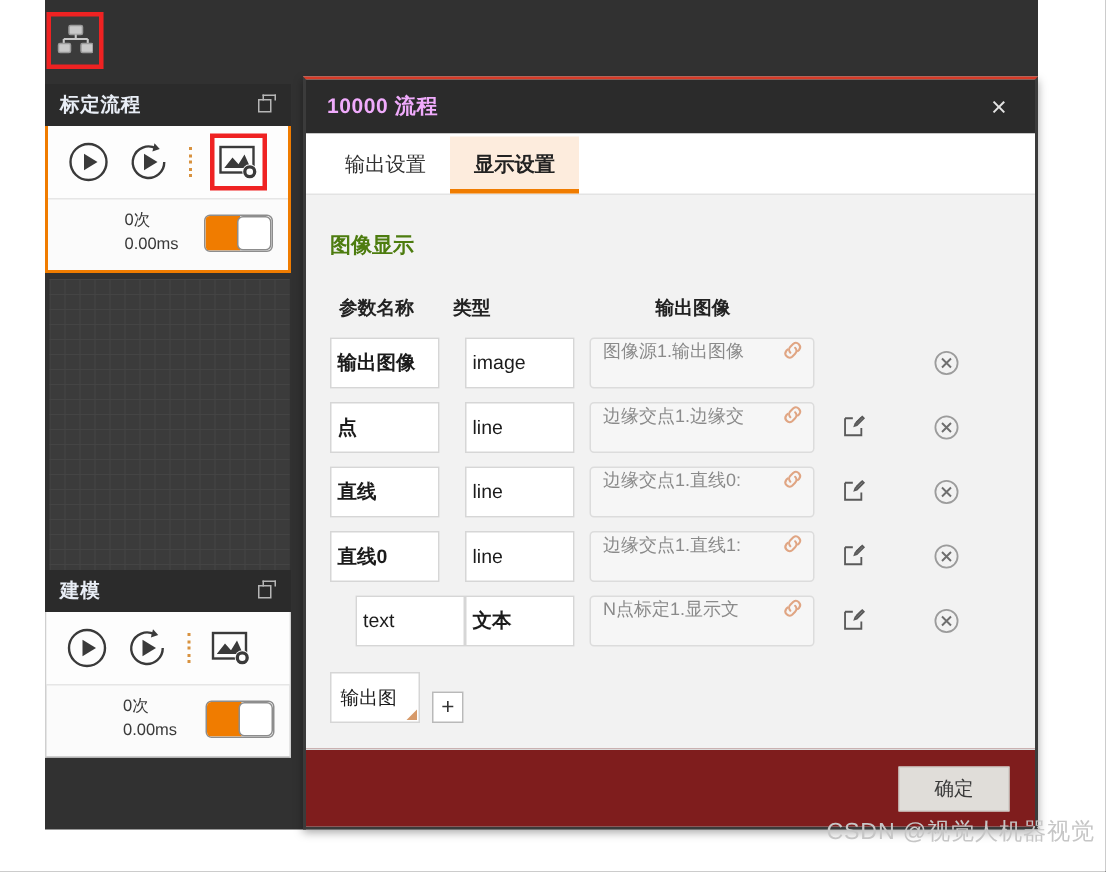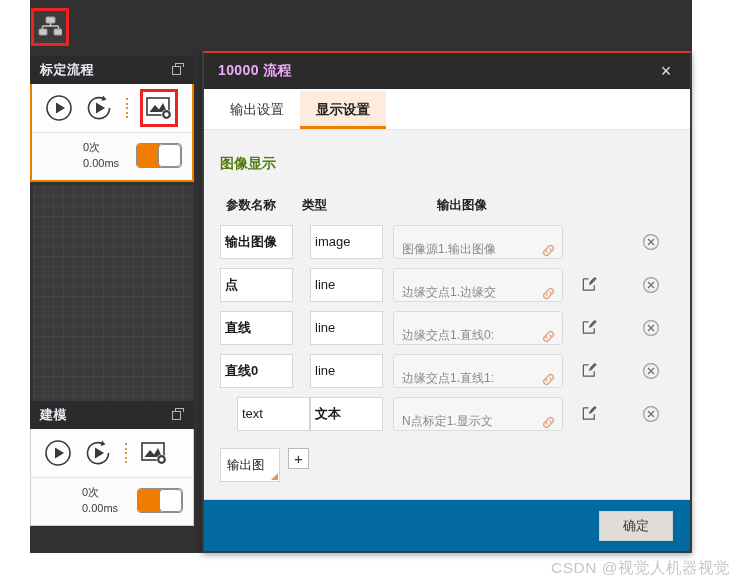--- a/index.html
+++ b/index.html
@@ -146,62 +146,62 @@
   .th-rel  { width: 180px; text-align: center; }
 
   .row { display: flex; align-items: center; height: 43px; }
   .cell-input {
     width: 73px; height: 34px; background: #fff; border: 1px solid #d6d6d6;
     display: flex; align-items: center; padding-left: 4px;
     font-size: 13px; color: #1b1b1b; font-weight: bold;
   }
   .cell-input.type { font-weight: normal; margin-left: 17px; }
   .cell-rel {
-    width: 170px; height: 34px; margin-left: 10px;
+    width: 150px; height: 34px; margin-left: 10px;
     background: #f6f6f6; border: 1px solid #dcdcdc; border-radius: 3px;
-    display: flex; align-items: flex-end; padding: 0 6px 0 8px;
+    display: flex; align-items: flex-start; padding: 0 6px 0 8px;
     font-size: 12px; color: #8a8a8a; overflow: hidden; white-space: nowrap;
   }
   .cell-rel span.txt { flex: 1; overflow: hidden; }
   .link-ic { width: 15px; height: 15px; flex: none; margin-left: 2px; }
   .edit-ic { width: 17px; height: 17px; margin-left: 18px; flex: none; }
   .edit-ic.blank { visibility: hidden; }
   .del-ic { width: 18px; height: 18px; margin-left: 44px; flex: none; }
 
   .add-row {
-    display: flex; align-items: flex-start; padding: 13px 0 0 16px; gap: 8px;
+    display: flex; align-items: flex-end; padding: 13px 0 0 16px; gap: 8px;
   }
   .combo {
     width: 60px; height: 34px; background: #fff; border: 1px solid #d6d6d6;
     display: flex; align-items: center; padding-left: 6px;
     font-size: 12.5px; color: #1b1b1b; position: relative;
   }
   .combo .corner {
     position: absolute; right: 1px; bottom: 1px;
     width: 0; height: 0; border-left: 7px solid transparent; border-bottom: 7px solid #d79a6a;
   }
   .plus-btn {
     width: 21px; height: 21px; border: 1px solid #b9b9b9; background: #fff;
     display: flex; align-items: center; justify-content: center;
     font-size: 15px; color: #333; line-height: 1; cursor: pointer;
   }
 
   .dlg-footer {
-    height: 52px; background: #0369a1; border-top: 1px solid #dcdcdc;
+    height: 52px; background: #7f1d1d; border-top: 1px solid #dcdcdc;
     display: flex; align-items: center; justify-content: flex-end;
     padding-right: 17px; flex: none;
   }
   .ok-btn {
     width: 74px; height: 30px; background: #e0ddd9; border: 1px solid #d2cfca;
     display: flex; align-items: center; justify-content: center;
     font-size: 13px; color: #3a3a3a; cursor: pointer;
   }
 
   .watermark {
-    position: absolute; right: 7px; bottom: 2px;
+    position: absolute; right: 7px; bottom: 16px;
     font-size: 15.5px; color: #c6c6c6; letter-spacing: .5px;
   }
 </style>
 </head>
 <body>
 
 <div id="root">
 
   <div class="app-bg"></div>
   <div class="canvas-grid"></div>
@@ -257,21 +257,21 @@
           <div>0.00ms</div>
         </div>
         <div class="toggle">
           <div class="fill"></div>
             <div class="knob"></div>
         </div>
       </div>
     </div>
   </div>
 
-  <div style="position:absolute;left:30px;top:401px;">
+  <div style="position:absolute;left:30px;top:380px;">
     <div class="panel-header" style="width:164px;">
       <div class="panel-title">建模</div>
       <div class="panel-dock">
           <i class="a"></i>
           <i class="b"></i>
         </div>
     </div>
     <div class="flow-panel plain" style="position:relative;left:0;top:0;">
       <div class="panel-tools">
         <svg class="ic" viewBox="0 0 30 30">

